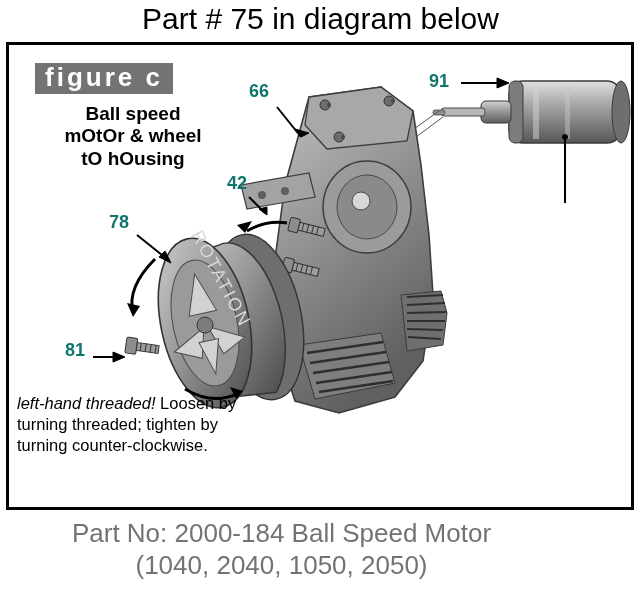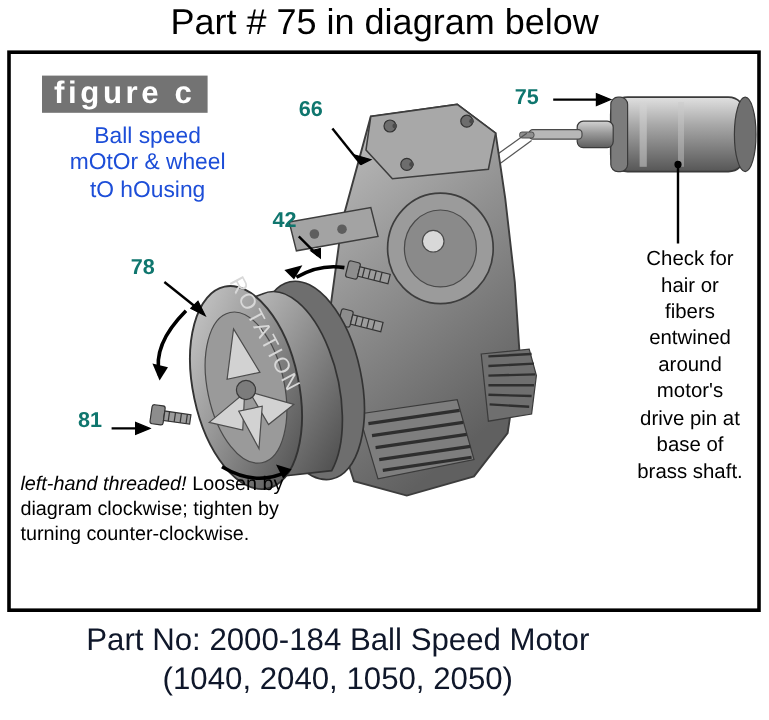--- a/index.html
+++ b/index.html
@@ -58,29 +58,29 @@
     color: #fff;
     font-family: "Liberation Sans", sans-serif;
     font-weight: bold;
     font-size: 26px;
     padding: 1px 10px 3px 10px;
     letter-spacing: 3px;
     line-height: 1.05;
   }
   #figure-caption {
     position: absolute;
-    left: 4px;
+    left: 14px;
     top: 58px;
     width: 220px;
     text-align: center;
     font-family: "Liberation Sans", sans-serif;
-    font-weight: normal;
+    font-weight: bold;
     font-size: 19px;
     line-height: 1.18;
-    color: #1d4ed8;
+    color: #000000;
   }
 
   
   #warning-block {
     position: absolute;
     left: 8px;
     top: 348px;
     width: 300px;
     font-family: "Liberation Sans", sans-serif;
     font-size: 16.5px;
@@ -132,21 +132,21 @@
   
   #bottom-caption {
     position: absolute;
     left: 0;
     top: 518px;
     width: 563px;
     text-align: center;
     font-family: "Liberation Sans", sans-serif;
     font-size: 26px;
     line-height: 1.22;
-    color: #0f172a;
+    color: #737373;
   }
 
   svg.art { position: absolute; left: 0; top: 0; }
 </style>
 </head>
 <body>
 
 <div id="page">
 
   <div id="top-title">Part # 75 in diagram below</div>
@@ -324,44 +324,33 @@
 
     <div id="figure-tag">figure  c</div>
 
     <div id="figure-caption">
       <div>Ball  speed</div>
       <div>mOtOr &amp;  wheel</div>
       <div>tO  hOusing</div>
     </div>
 
     <div class="callout" id="callout-66">66</div>
-    <div class="callout" id="callout-75">75</div>
+    <div class="callout" id="callout-75">91</div>
     <div class="callout" id="callout-91">42</div>
     <div class="callout" id="callout-78">78</div>
     <div class="callout" id="callout-81">81</div>
 
     <div class="rot-label" style="left:196px; top:182px; transform: rotate(62deg); transform-origin: left top;">ROTATION</div>
 
-    <div id="check-text">
-      <div>Check for</div>
-      <div>hair or</div>
-      <div>fibers</div>
-      <div>entwined</div>
-      <div>around</div>
-      <div>motor's</div>
-      <div>drive pin at</div>
-      <div>base of</div>
-      <div>brass shaft.</div>
-    </div>
 
     <div id="warning-block">
       <div>
         <span class="w-ital">left-hand threaded!</span><span> Loosen by</span>
       </div>
-      <div>diagram  clockwise;  tighten  by</div>
+      <div>turning  threaded;  tighten  by</div>
       <div>turning counter-clockwise.</div>
     </div>
 
   </div>
 
   <div id="bottom-caption">
     <div>Part No: 2000-184 Ball Speed Motor</div>
     <div>(1040, 2040, 1050, 2050)</div>
   </div>
 

